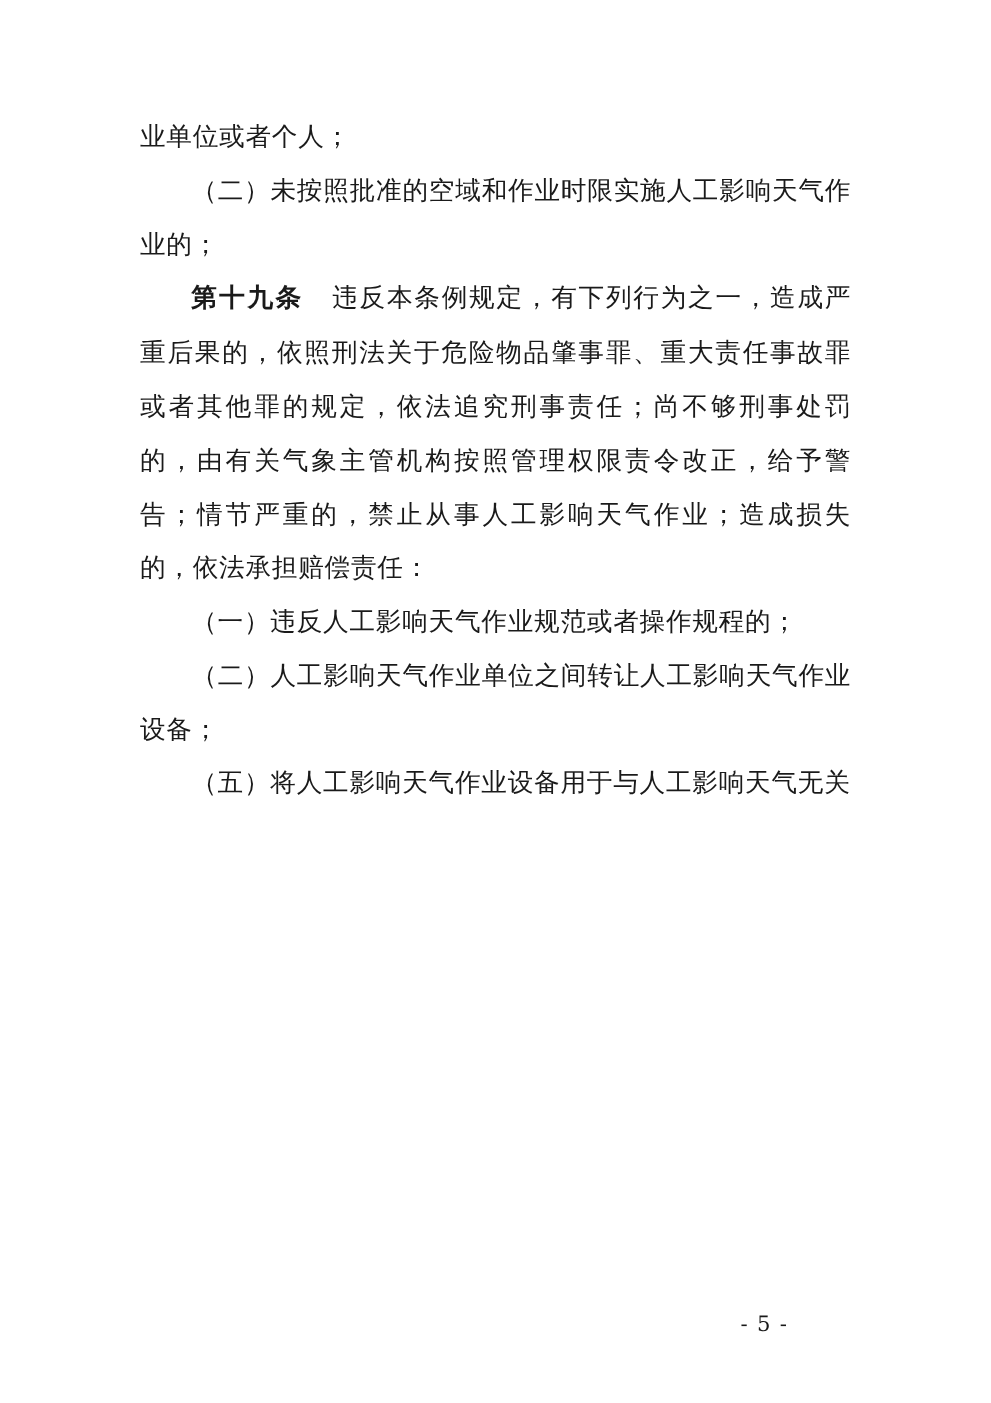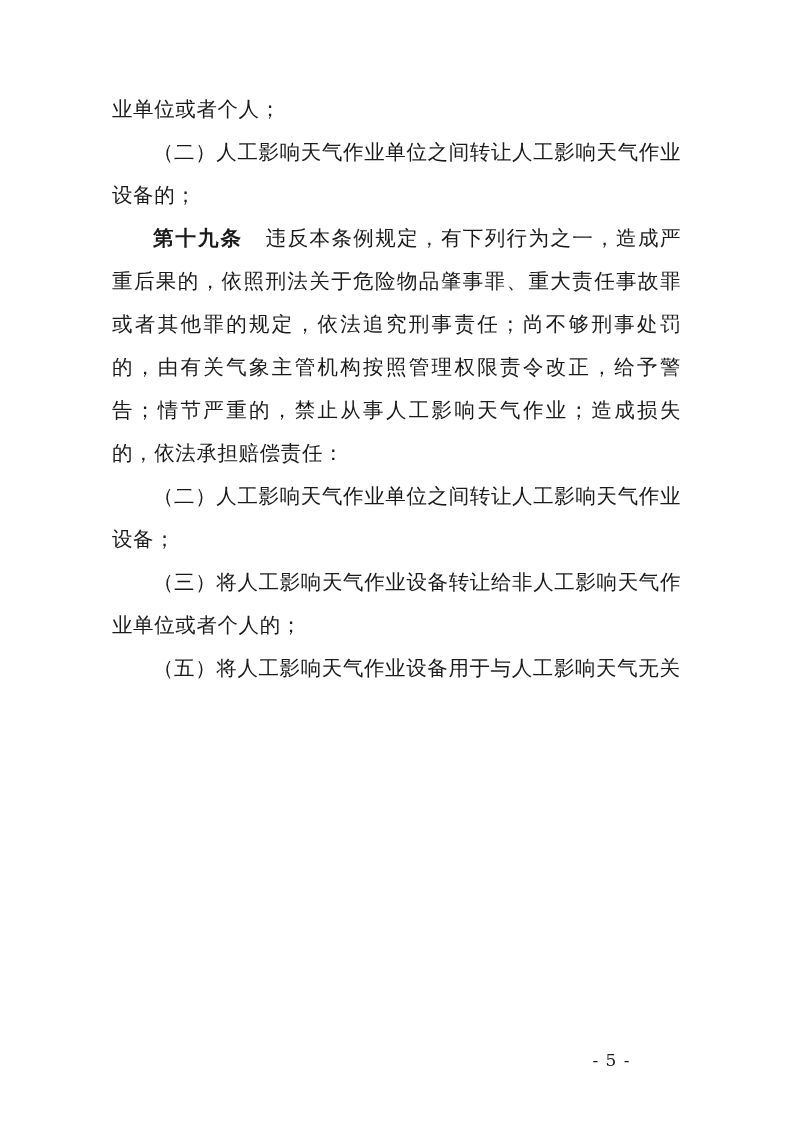--- a/index.html
+++ b/index.html
@@ -65,30 +65,30 @@
   }
 </style>
 </head>
 <body>
 
 <div class="page">
   <div class="doc-body">
 
     <p class="para">业单位或者个人；</p>
 
-    <p class="para-indent">（二）人工影响天气作业单位之间转让人工影响天气作业设备的；</p>
+    <p class="para-indent">（二）未按照批准的空域和作业时限实施人工影响天气作业的；</p>
 
 
 
     <p class="para-indent"><span class="article-label">第十九条</span><span class="gap-after-label"></span><span>违反本条例规定，有下列行为之一，造成严重后果的，依照刑法关于危险物品肇事罪、重大责任事故罪或者其他罪的规定，依法追究刑事责任；尚不够刑事处罚的，由有关气象主管机构按照管理权限责令改正，给予警告；情节严重的，禁止从事人工影响天气作业；造成损失的，依法承担赔偿责任：</span></p>
 
+    <p class="para-indent">（一）违反人工影响天气作业规范或者操作规程的；</p>
 
     <p class="para-indent">（二）人工影响天气作业单位之间转让人工影响天气作业设备；</p>
 
-    <p class="para-indent">（三）将人工影响天气作业设备转让给非人工影响天气作业单位或者个人的；</p>
 
 
     <p class="para-indent">（五）将人工影响天气作业设备用于与人工影响天气无关</p>
 
   </div>
 </div>
 
 <div class="page-number">
   <span class="pn-inner">- 5 -</span>
 </div>

